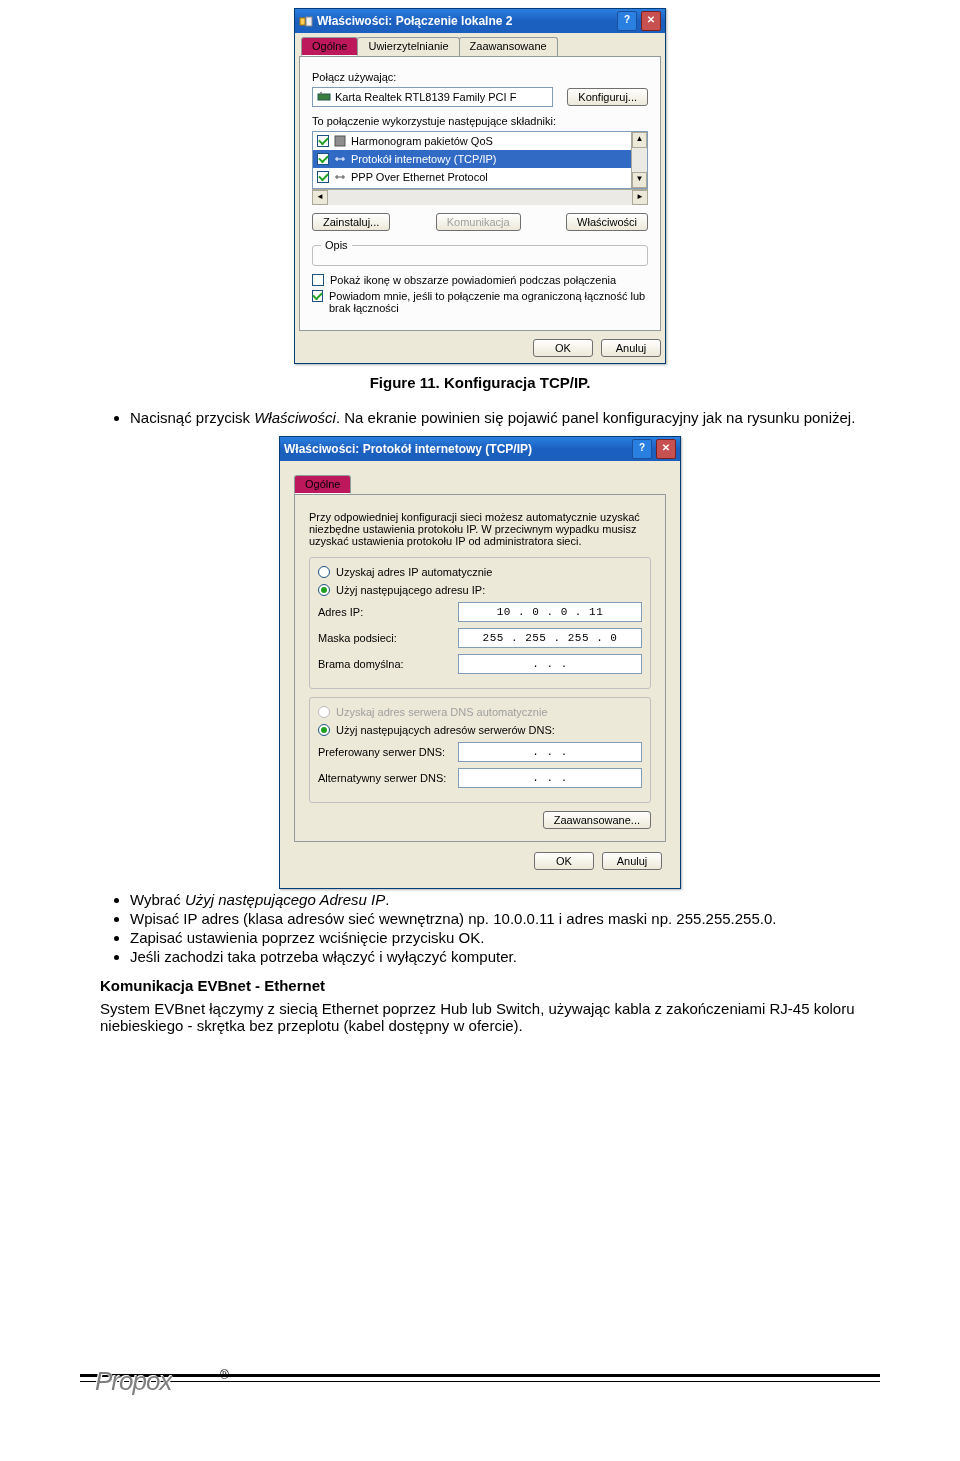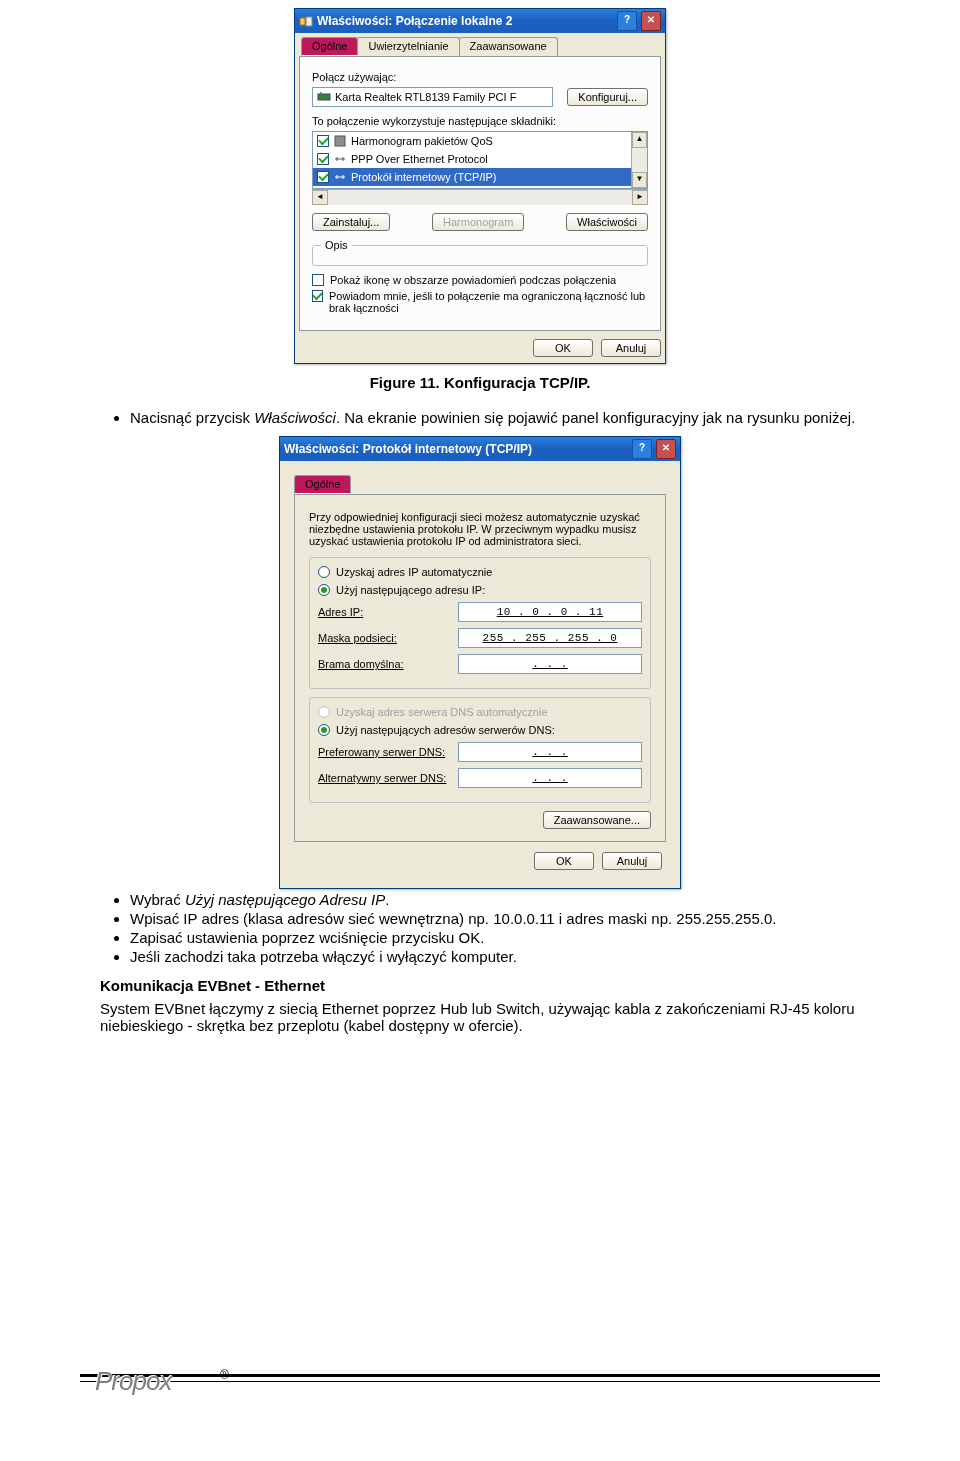--- a/index.html
+++ b/index.html
@@ -234,21 +234,20 @@
     padding: 0 4px;
     font-size: 11px;
     font-family: "Courier New", monospace;
     justify-content: center;
     letter-spacing: 0.5px;
   }
   .form-row {
     display: flex; align-items: center;
     margin: 6px 0;
     font-size: 11px;
-    text-decoration: underline;
   }
   .form-row .lbl { width: 140px; }
   .form-row .fld { flex: 1; }
   .footer {
     position: relative;
     width: 960px;
     margin-top: 340px;
   }
   .footer-line {
     border-top: 3px solid #000;
@@ -311,48 +310,48 @@
       </div>
       <div class="xp-label">To połączenie wykorzystuje następujące składniki:</div>
       <div class="xp-listbox">
         <div class="row">
           <span class="xp-checkbox checked"></span>
           <svg class="icon-small-svg" viewBox="0 0 14 14">
               <rect x="2" y="2" width="10" height="10" fill="#8e8e8e" stroke="#555"></rect>
             </svg>
           <span>Harmonogram pakietów QoS</span>
         </div>
+        <div class="row sel">
+          <span class="xp-checkbox checked"></span>
+          <svg class="icon-small-svg" viewBox="0 0 14 14">
+              <path d="M2 7 h10 M4 5 v4 M10 5 v4" stroke="#fff" fill="none"></path>
+            </svg>
+          <span>Protokół internetowy (TCP/IP)</span>
+        </div>
         <div class="row">
           <span class="xp-checkbox checked"></span>
           <svg class="icon-small-svg" viewBox="0 0 14 14">
               <path d="M2 7 h10 M4 5 v4 M10 5 v4" stroke="#555" fill="none"></path>
             </svg>
           <span>PPP Over Ethernet Protocol</span>
         </div>
-        <div class="row sel">
-          <span class="xp-checkbox checked"></span>
-          <svg class="icon-small-svg" viewBox="0 0 14 14">
-              <path d="M2 7 h10 M4 5 v4 M10 5 v4" stroke="#fff" fill="none"></path>
-            </svg>
-          <span>Protokół internetowy (TCP/IP)</span>
-        </div>
         <div class="xp-scroll">
           <div class="arrow">▲</div>
           <div class="track"></div>
           <div class="arrow">▼</div>
         </div>
       </div>
       <div class="xp-hscroll">
         <div class="arrow">◄</div>
         <div class="track"></div>
         <div class="arrow">►</div>
       </div>
       <div class="button-row" style="margin-top:8px">
         <button class="xp-button">Zainstaluj...</button>
-        <button class="xp-button disabled">Harmonogram</button>
+        <button class="xp-button disabled">Komunikacja</button>
         <button class="xp-button">Właściwości</button>
       </div>
       <fieldset class="xp-fieldset">
         <legend>Opis</legend>
       </fieldset>
       <div style="display:flex; align-items:flex-start; gap:6px; margin:4px 0">
         <span class="xp-checkbox"></span>
         <span>Pokaż ikonę w obszarze powiadomień podczas połączenia</span>
       </div>
       <div style="display:flex; align-items:flex-start; gap:6px; margin:4px 0">

